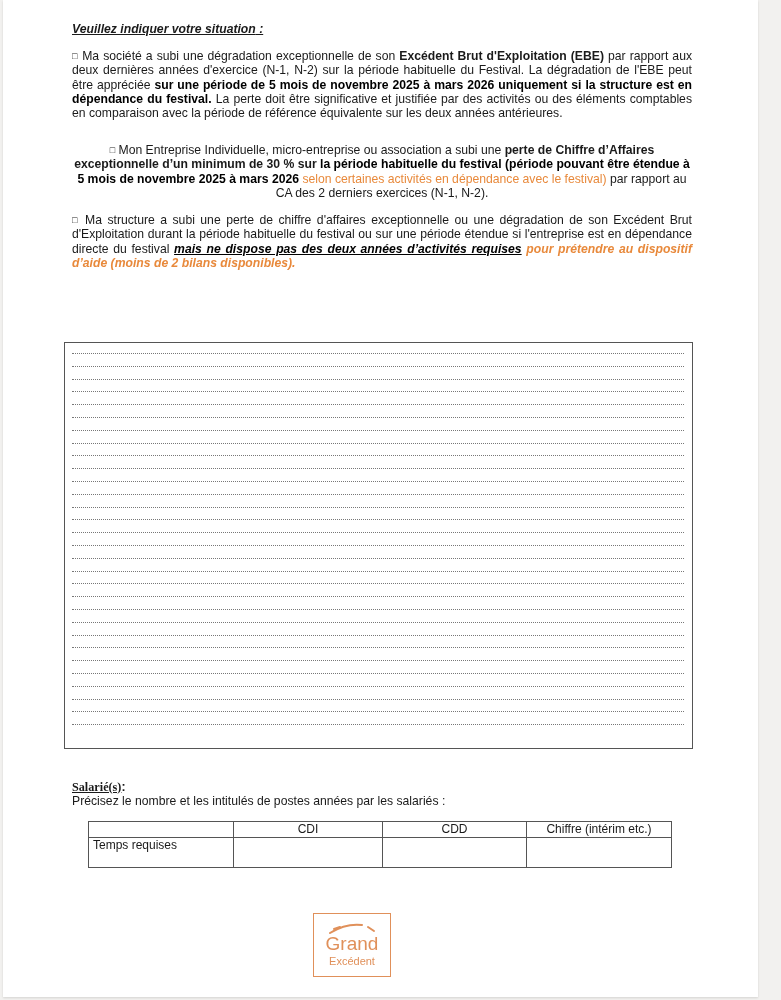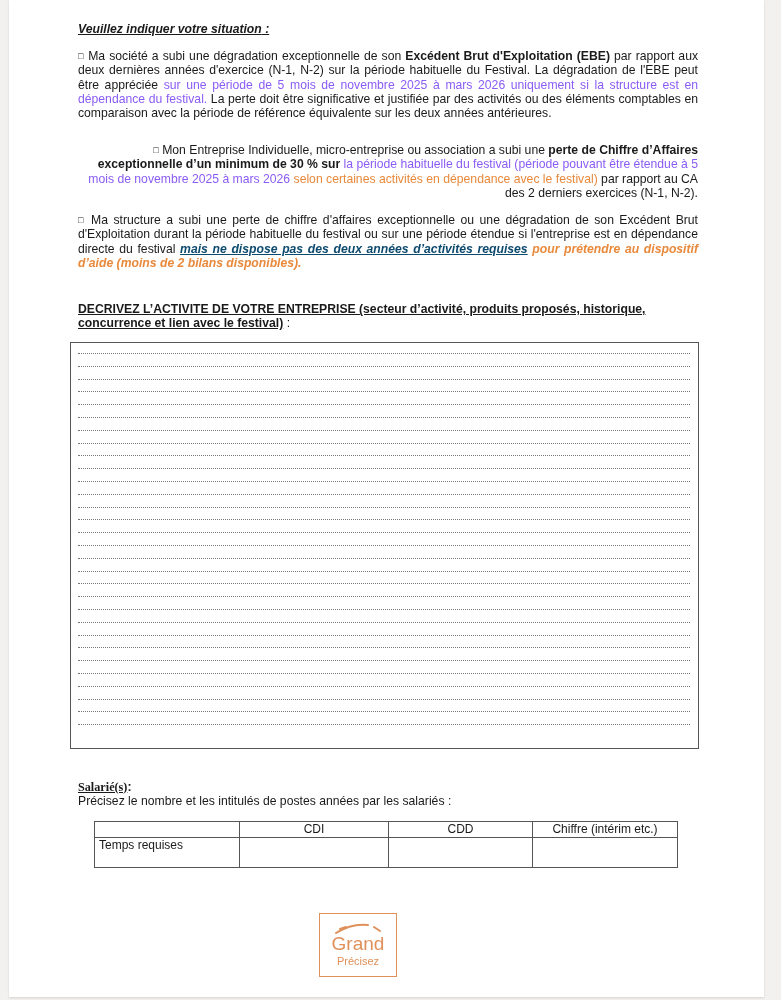--- a/index.html
+++ b/index.html
@@ -6,42 +6,42 @@
   body {
     width: 781px; height: 1000px;
     background: #f2f1ef;
     position: relative;
     overflow: hidden;
     font-family: "Liberation Sans", sans-serif;
     color: #1a1a1a;
   }
   .page {
     position: absolute;
-    left: 9px; top: 0;
+    left: 3px; top: 0;
     width: 755px; height: 997px;
     background: #ffffff;
     box-shadow: 0 1px 2px rgba(0,0,0,0.12);
   }
   .abs { position: absolute; }
   .title-situation {
     left: 69px; top: 22px;
     font-size: 12.2px; font-weight: bold; font-style: italic;
     text-decoration: underline;
   }
   .para {
     left: 69px; width: 620px;
     font-size: 12.2px; line-height: 14.3px;
     text-align: justify;
   }
   .p1 { top: 49px; }
   .p2 { top: 143px; }
   .p3 { top: 213px; }
-  .orange { color: #8b5cf6; font-weight: normal; margin-top: 12px; }
+  .orange { color: #000000; font-weight: bold; margin-top: 12px; }
   .orange-light { color: #e8893b; }
-  .orange-ul { color: #0c4a6e; font-weight: bold; font-style: italic; text-decoration: underline; }
+  .orange-ul { color: #000000; font-weight: bold; font-style: italic; text-decoration: underline; }
   .orange-it { color: #e8893b; font-weight: bold; font-style: italic; }
   .b { font-weight: bold; }
   .checkbox { font-size: 9px; vertical-align: 1px; }
   .section-heading {
     left: 69px; top: 302px; width: 610px;
     font-size: 12.2px; line-height: 14px; font-weight: bold;
   }
   .section-heading .ul { text-decoration: underline; }
   .section-heading .colon { font-weight: normal; }
   .textbox {
@@ -105,29 +105,28 @@
 <body>
 
 <div class="page">
 
   <div class="abs title-situation"><span>Veuillez indiquer votre situation</span><span style="text-decoration:none"> :</span></div>
 
   <div class="abs para p1">
     <span class="checkbox">□</span><span> Ma société a subi une dégradation exceptionnelle de son </span><span class="b">Excédent Brut d'Exploitation (EBE)</span><span> par rapport aux deux dernières années d'exercice (N-1, N-2) sur la période habituelle du Festival.  La dégradation de l'EBE peut être appréciée </span><span class="orange">sur une période de 5 mois de novembre 2025 à mars 2026 uniquement si la structure est en dépendance du festival.</span><span>  La perte doit être significative et justifiée par des activités ou des éléments comptables en comparaison avec la période de référence équivalente sur les deux années antérieures.</span>
   </div>
 
-  <div class="abs para p2" style="text-align:right">
+  <div class="abs para p2" style="text-align:center">
     <span class="checkbox">□</span><span> Mon Entreprise Individuelle, micro-entreprise ou association a subi une </span><span class="b">perte de Chiffre d’Affaires exceptionnelle d’un minimum de 30 % sur</span><span class="orange"> la période habituelle du festival (période pouvant être étendue à 5 mois de novembre 2025 à mars 2026</span><span class="orange-light"> selon certaines activités en dépendance avec le festival)</span><span> par rapport au CA des 2 derniers exercices (N-1, N-2).</span>
   </div>
 
   <div class="abs para p3">
     <span class="checkbox">□</span><span> Ma structure a subi une perte de chiffre d'affaires exceptionnelle ou une dégradation de son Excédent Brut d'Exploitation durant la période habituelle du festival ou sur une période étendue si l'entreprise est en dépendance directe du festival </span><span class="orange-ul">mais ne dispose pas des deux années d’activités requises</span><span class="orange-it"> pour prétendre au dispositif d’aide (moins de 2 bilans disponibles).</span>
   </div>
 
-  <div class="abs section-heading"><span class="ul">DECRIVEZ L’ACTIVITE DE VOTRE ENTREPRISE (secteur d’activité, produits proposés, historique, concurrence et lien avec le festival)</span><span class="colon"> :</span></div>
 
   <div class="abs textbox" id="activity-box">
       <div class="dotline" style="top: 10px;"></div>
       <div class="dotline" style="top: 22.8px;"></div>
       <div class="dotline" style="top: 35.6px;"></div>
       <div class="dotline" style="top: 48.4px;"></div>
       <div class="dotline" style="top: 61.2px;"></div>
       <div class="dotline" style="top: 74px;"></div>
       <div class="dotline" style="top: 86.8px;"></div>
       <div class="dotline" style="top: 99.6px;"></div>
@@ -175,16 +174,16 @@
   </tbody>
     </table>
 
   <div class="abs logo">
     <svg width="50" height="14" viewBox="0 0 50 14">
       <path d="M2 12 Q 18 2 34 4" stroke="#e0905a" stroke-width="2" fill="none" stroke-linecap="round"></path>
       <path d="M6 8 L 12 6" stroke="#e0905a" stroke-width="2" fill="none" stroke-linecap="round"></path>
       <path d="M40 6 L 46 10" stroke="#e0905a" stroke-width="2" fill="none" stroke-linecap="round"></path>
     </svg>
     <div class="grand">Grand</div>
-    <div class="angouleme">Précisez</div>
+    <div class="angouleme">Excédent</div>
   </div>
 
 </div>
 
 </body></html>

